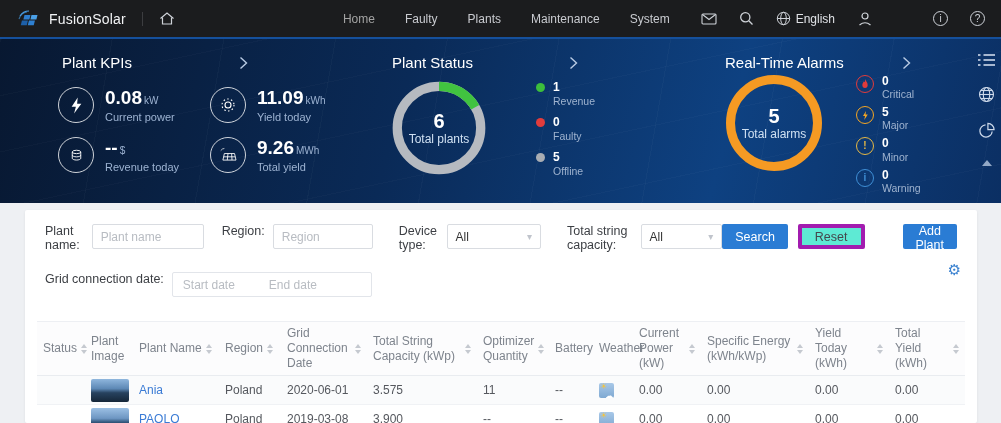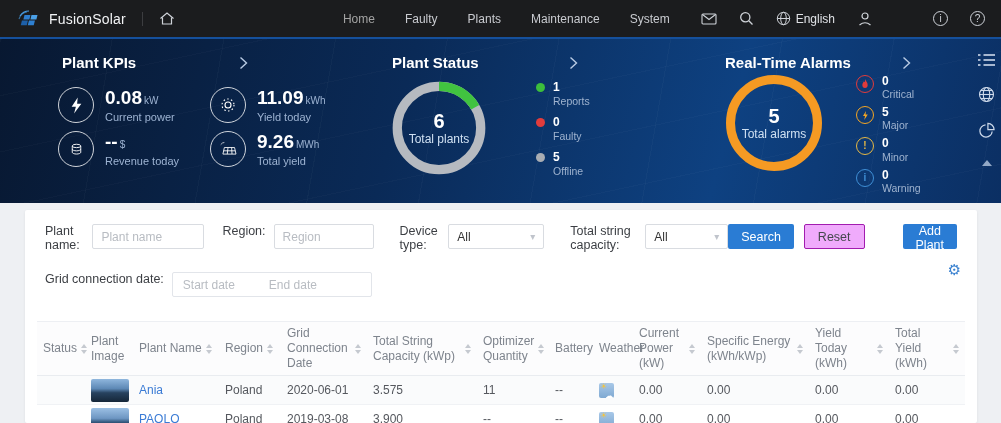--- a/index.html
+++ b/index.html
@@ -24,24 +24,24 @@
   
   .hero{position:relative;height:166px;border-top:2px solid #15509c;
     background:linear-gradient(105deg,#081831 0%,#0a2a57 40%,#0e4181 72%,#0b2f63 100%);display:flex;color:#fff;overflow:hidden}
   .hero-grid{position:absolute;inset:0;pointer-events:none;opacity:.55;
     background-image:repeating-linear-gradient(100deg,rgba(255,255,255,.05) 0 1px,transparent 1px 110px),
     repeating-linear-gradient(168deg,rgba(255,255,255,.04) 0 1px,transparent 1px 55px)}
   .panel{position:relative;z-index:1}
   .p1{width:330px}.p2{width:330px}.p3{width:305px}
   .panel-head{margin:15px 0 0 62px;width:186px;display:flex;justify-content:space-between;align-items:center}
   .p3 .panel-head{margin-left:65px}
-  .panel-title{font-size:15px;font-weight:700;color:#fff}
+  .panel-title{font-size:15px;font-weight:400;color:#fff}
   .chev{cursor:pointer;display:flex;align-items:center}
 
-  .kpi-grid{margin:16px 0 0 58px;display:grid;grid-template-columns:152px 152px;row-gap:8px}
+  .kpi-grid{margin:16px 0 0 58px;display:grid;grid-template-columns:152px 152px;row-gap:14px}
   .kpi{display:flex;gap:11px;align-items:center}
   .kico{width:36px;height:36px;border:1px solid rgba(255,255,255,.8);border-radius:50%;display:flex;align-items:center;justify-content:center;flex:0 0 36px}
   .kval{font-size:19px;font-weight:700;color:#fff;line-height:1}
   .kunit{font-size:10px;font-weight:400;color:#9db3d2;margin-left:2px}
   .klabel{font-size:11px;color:#9db3d2;margin-top:4px}
 
   .status-body{display:flex;margin:6px 0 0 58px}
   .donut-wrap{position:relative;width:102px;height:102px}
   .donut-center{position:absolute;inset:0;display:flex;flex-direction:column;align-items:center;justify-content:center}
   .big-num{font-size:20px;font-weight:700;color:#fff;line-height:1.1}
@@ -79,21 +79,21 @@
   .in-plant{width:112px}.in-region{width:100px;margin-right:26px}
   .ml18{margin-left:18px}
   .select{height:25px;border:1px solid #d9dce1;border-radius:2px;display:flex;align-items:center;justify-content:space-between;padding:0 8px;font-size:12px;color:#333;cursor:pointer;background:#fff}
   .sel-device{width:150px;margin-right:26px}
   .sel-cap{width:128px}
   .sel-caret{color:#c0c4cc;font-size:10px}
   .daterange{width:200px;height:25px;border:1px solid #e2e5ea;border-radius:2px;display:flex;align-items:center;padding:0 10px;gap:34px;font-size:12px;color:#b8bcc2;cursor:pointer}
   .btns{margin-left:auto;display:flex;align-items:center;gap:10px}
   .btn{height:25px;border-radius:2px;font-size:12.5px;padding:0 13px;cursor:pointer;border:none;font-family:"Liberation Sans",sans-serif}
   .btn-primary{background:#2a7cd4;color:#fff}
-  .btn-plain{background:#f0abfc;border:1px solid #a21caf;color:#45484d}
+  .btn-plain{background:#5eead4;border:4px solid #a21caf;color:#45484d}
   .btn-add{margin-left:28px}
 
   .gear{position:absolute;right:16px;top:52px;color:#3b82d0;font-size:15px;cursor:pointer;line-height:1}
 
   
   table{width:calc(100% - 24px);margin:24px 12px 0;border-collapse:collapse;table-layout:fixed}
   thead th{font-weight:400;font-size:12px;color:#7e848d;text-align:left;padding:4px 6px;border-top:1px solid #edeff3;border-bottom:1px solid #e9ecf0;background:#fcfcfd;line-height:1.25;height:34px;vertical-align:middle}
   tbody td{font-size:12px;color:#55585e;padding:0 6px;height:29px;border-bottom:1px solid #f0f2f5;vertical-align:middle}
   tbody tr.zebra{background:#fafbfc}
   .thc{display:flex;align-items:center;gap:4px}
@@ -271,21 +271,21 @@
             <span class="big-num">6</span>
             <span class="big-label">Total plants</span>
           </div>
         </div>
         <div class="legend">
           <div class="litem">
             <div class="lrow">
                 <span class="ldot" style="background:#3cbe3c"></span>
                 <span class="lcount">1</span>
               </div>
-            <div class="llabel">Reports</div>
+            <div class="llabel">Revenue</div>
           </div>
           <div class="litem">
             <div class="lrow">
                 <span class="ldot" style="background:#e23c3c"></span>
                 <span class="lcount">0</span>
               </div>
             <div class="llabel">Faulty</div>
           </div>
           <div class="litem">
             <div class="lrow">

